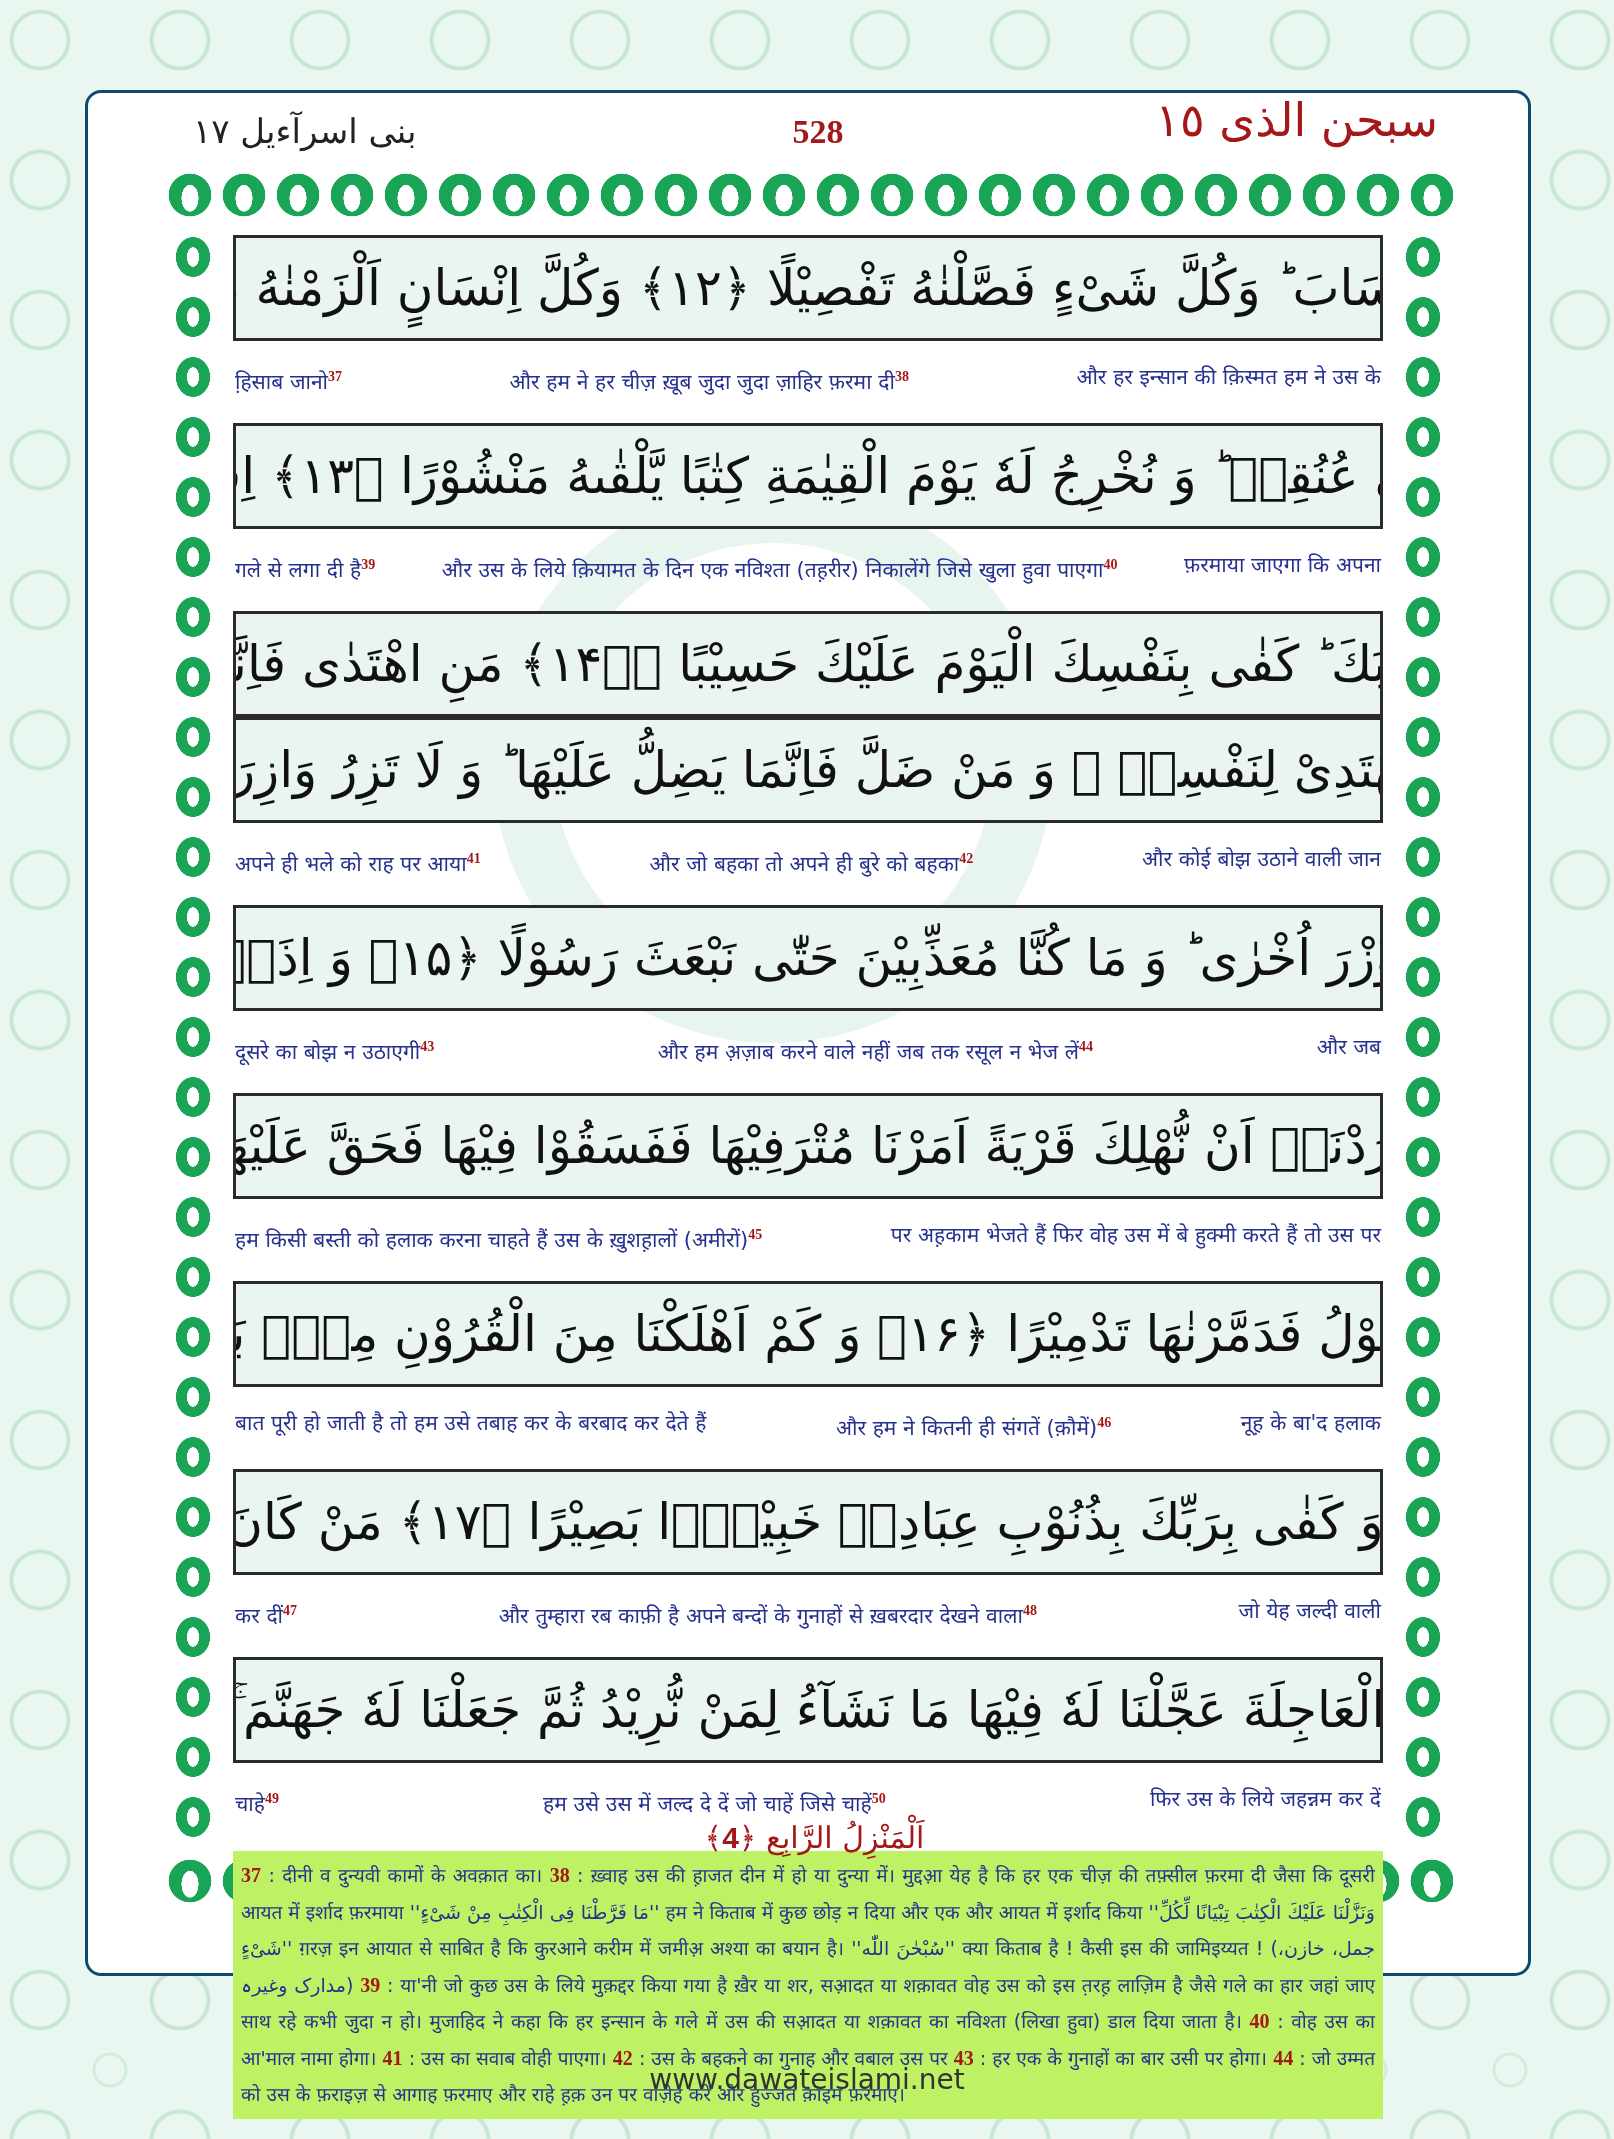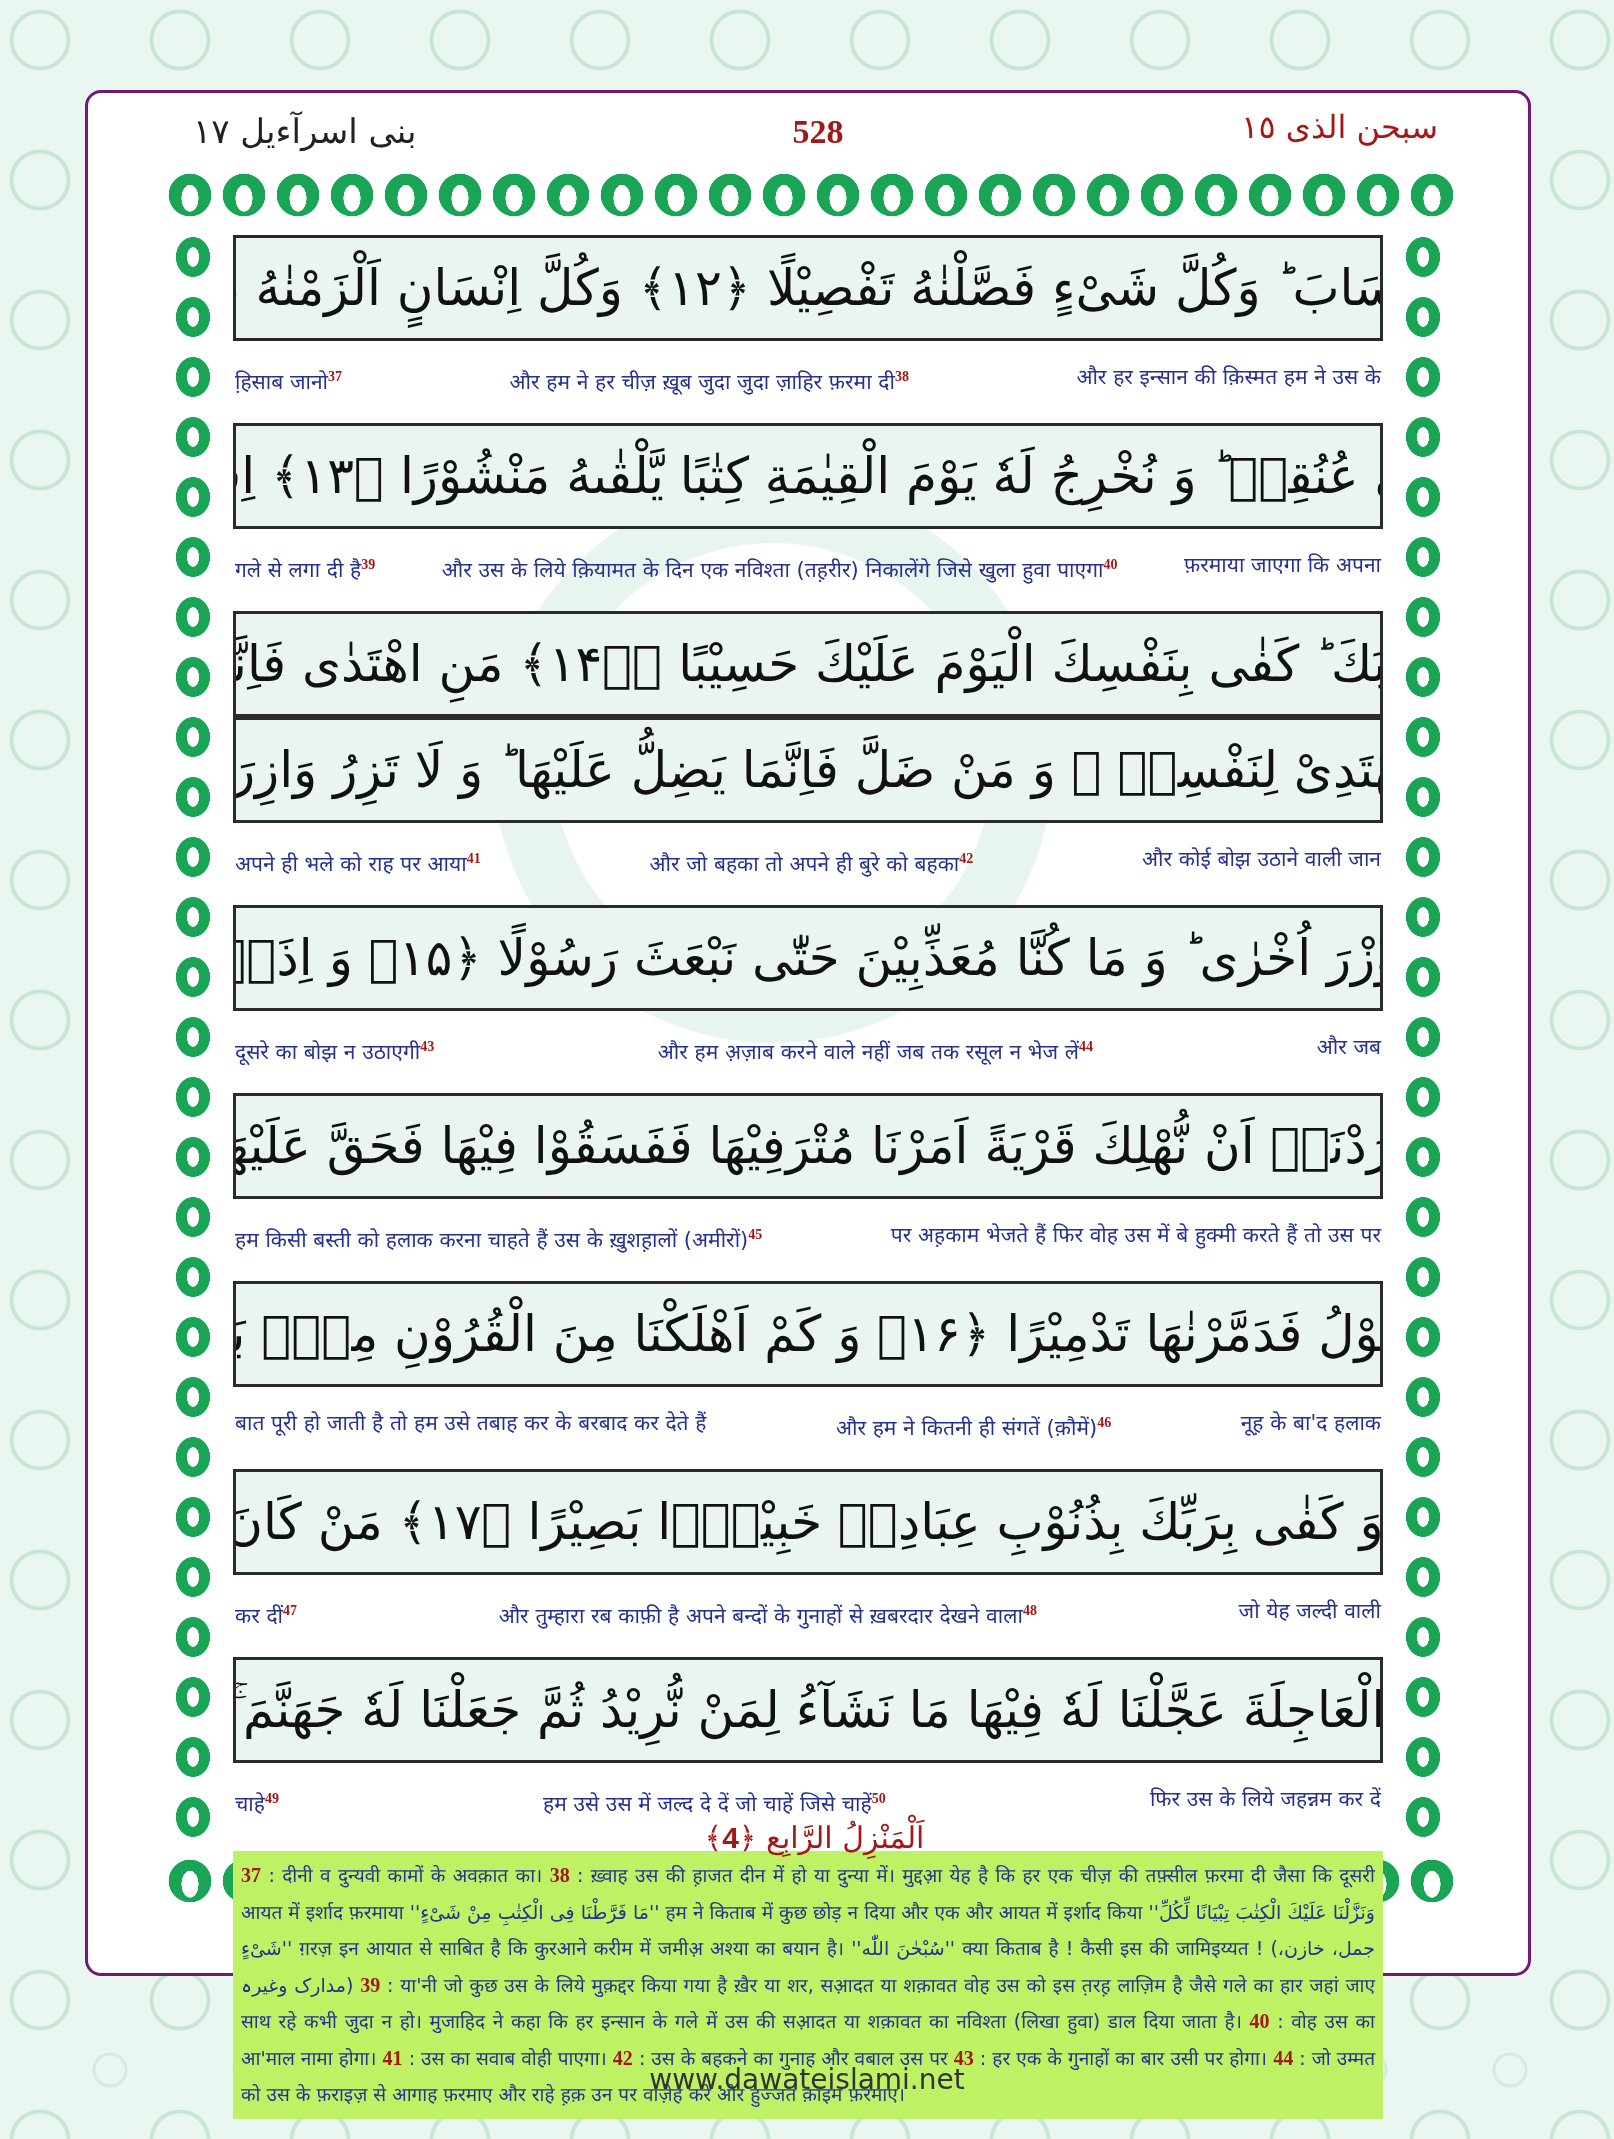--- a/index.html
+++ b/index.html
@@ -11,26 +11,26 @@
   .bg-pattern {
     position:absolute; inset:0;
     background-image:
       radial-gradient(circle at 40px 40px, transparent 26px, #bfe3d0 27px, #bfe3d0 30px, transparent 31px),
       radial-gradient(circle at 110px 110px, transparent 14px, #cdeadb 15px, #cdeadb 17px, transparent 18px);
     background-size:140px 140px;
     opacity:0.8;
   }
   .page {
     position:absolute; left:85px; top:90px; width:1440px; height:1880px;
-    background:#ffffff; border:3px solid #701a75; border-radius:16px;
+    background:#ffffff; border:3px solid #0c4a6e; border-radius:16px;
   }
   .header { position:absolute; top:0; left:0; right:0; height:70px; }
   .hdr-left { position:absolute; left:105px; top:18px; font-family:"DejaVu Serif", serif; font-size:34px; color:#222; direction:rtl; }
   .hdr-center { position:absolute; left:0; right:0; top:20px; text-align:center; font-family:"Liberation Serif", serif; font-weight:bold; font-size:34px; color:#a31818;padding-left:20px; }
-  .hdr-right { position:absolute; right:90px; top:15px; font-family:"DejaVu Serif", serif; font-size:32px; color:#a31818; direction:rtl; }
+  .hdr-right { position:absolute; right:90px; top:0; font-family:"DejaVu Serif", serif; font-size:46px; color:#a31818; direction:rtl; }
 
   .frame { position:absolute; left:75px; top:70px; width:1290px; height:1750px; }
   .border-top, .border-bottom {
     position:absolute; left:0; right:0; height:64px;
     background:
       radial-gradient(ellipse 14px 22px at 50% 55%, #ffffff 60%, transparent 62%),
       radial-gradient(ellipse 30px 30px at 50% 50%, #1aa556 70%, transparent 72%);
     background-size:54px 64px;
   }
   .border-top { top:0; }

